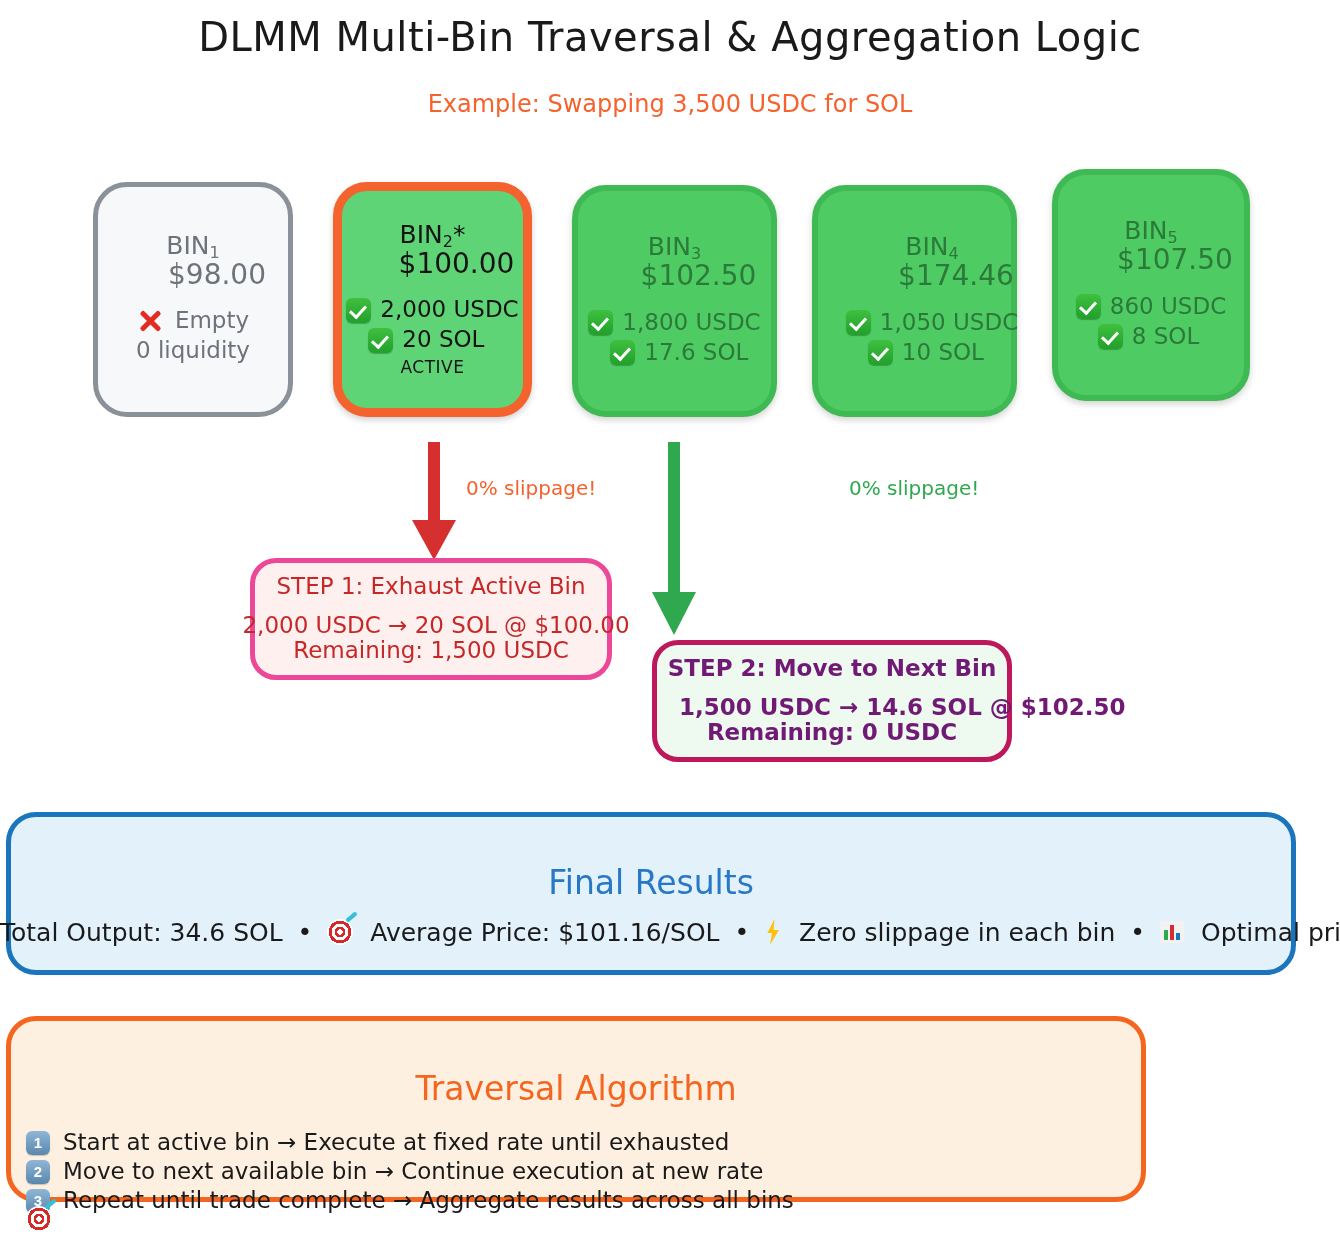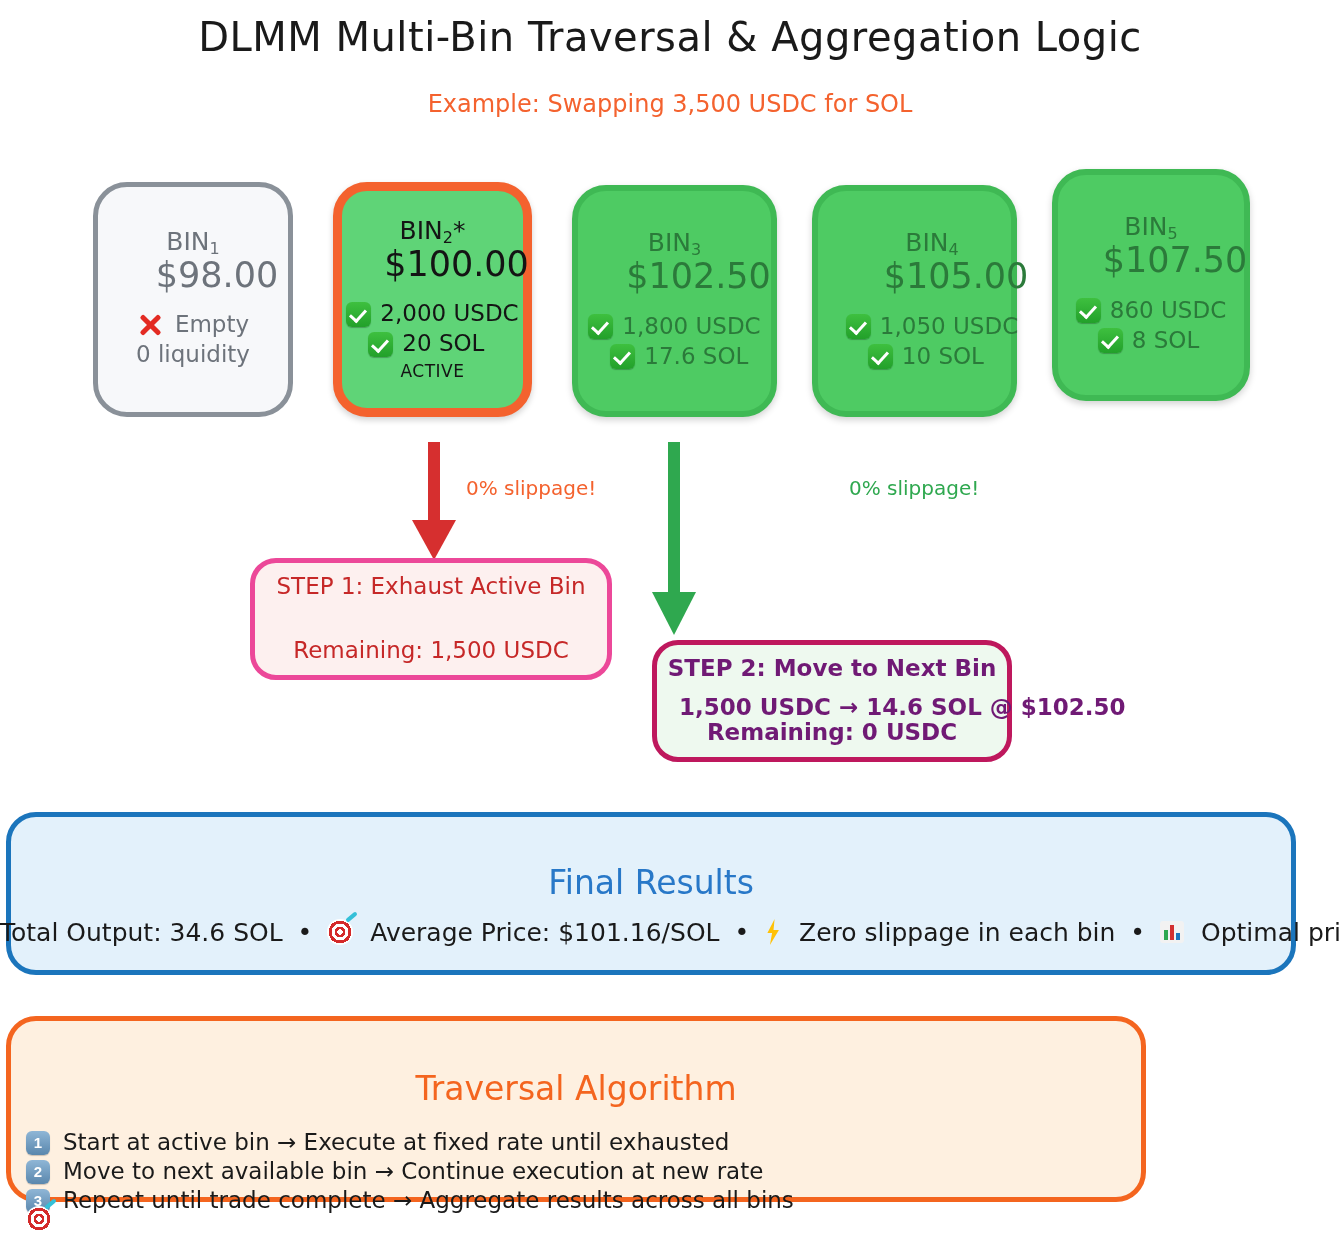--- a/index.html
+++ b/index.html
@@ -35,21 +35,21 @@
   .bin-active{
     background:#5FD477;border:9px solid #F4622E;color:#141414;
     box-shadow:0 3px 6px rgba(0,0,0,.18);
   }
   .bin-green{
     background:#4ECB63;border:6px solid #3FB954;color:#2B7A3A;
     box-shadow:0 3px 7px rgba(0,0,0,.18);
   }
   .bin-head{font-size:25px;line-height:1.06;}
   .bin-head .sub{font-size:16px;vertical-align:-4px;}
-  .bin-price{font-size:35px;line-height:1.1;margin-top:-2px;margin-left:48px;}
+  .bin-price{font-size:28px;line-height:1.1;margin-top:-2px;margin-left:48px;}
   .bin-rows{margin-top:16px;}
   .bin-row{font-size:23px;line-height:1.3;white-space:nowrap;display:flex;align-items:center;gap:9px;}
   .bin-row.indent{padding-left:22px;}
   .bin-empty .bin-row{justify-content:center;gap:12px;}
   .bin-state{font-size:17px;margin-top:2px;letter-spacing:.5px;}
 
   
   .chk{
     display:inline-block;width:25px;height:25px;border-radius:6px;
     background:linear-gradient(180deg,#3ec03f 0%,#22a02a 100%);
@@ -202,21 +202,21 @@
         <span class="chk"></span>
         <span>17.6 SOL</span>
       </div>
     </div>
   </div>
 
   <div class="bin bin-green" style="left:812px;top:185px;width:205px;height:232px;padding-left:35px;">
     <div class="bin-head">
       <span>BIN</span><span class="sub">4</span>
     </div>
-    <div class="bin-price">$105.00</div>
+    <div class="bin-price">$174.46</div>
     <div class="bin-rows">
       <div class="bin-row">
         <span class="chk"></span>
         <span>1,050 USDC</span>
       </div>
       <div class="bin-row indent">
         <span class="chk"></span>
         <span>10 SOL</span>
       </div>
     </div>
@@ -247,20 +247,21 @@
   <svg class="arrow" style="left:644px;top:440px;" width="60" height="200" viewBox="0 0 60 200">
     <path d="M30 2 L30 168" stroke="#2FA84F" stroke-width="12" fill="none" stroke-linecap="butt"></path>
     <path d="M8 152 L30 195 L52 152 Z" fill="#2FA84F"></path>
   </svg>
 
   <div class="note note-red" style="left:466px;top:476px;">0% slippage!</div>
   <div class="note note-green" style="left:849px;top:476px;">0% slippage!</div>
 
   <div class="step step-1" style="left:250px;top:558px;width:362px;height:122px;">
     <div class="step-line">STEP 1: Exhaust Active Bin</div>
+    <div class="step-over" style="left:-26px;top:47px;width:414px;text-align:center;">2,000 USDC → 20 SOL @ $100.00</div>
     <div class="step-line" style="margin-top:32px;">Remaining: 1,500 USDC</div>
   </div>
 
   <div class="step step-2" style="left:652px;top:640px;width:360px;height:122px;">
     <div class="step-line">STEP 2: Move to Next Bin</div>
     <div class="step-over" style="left:22px;top:47px;width:400px;text-align:center;">1,500 USDC → 14.6 SOL @ $102.50</div>
     <div class="step-line" style="margin-top:32px;">Remaining: 0 USDC</div>
   </div>
 
   <div class="panel panel-blue" style="left:6px;top:812px;width:1290px;height:163px;">

